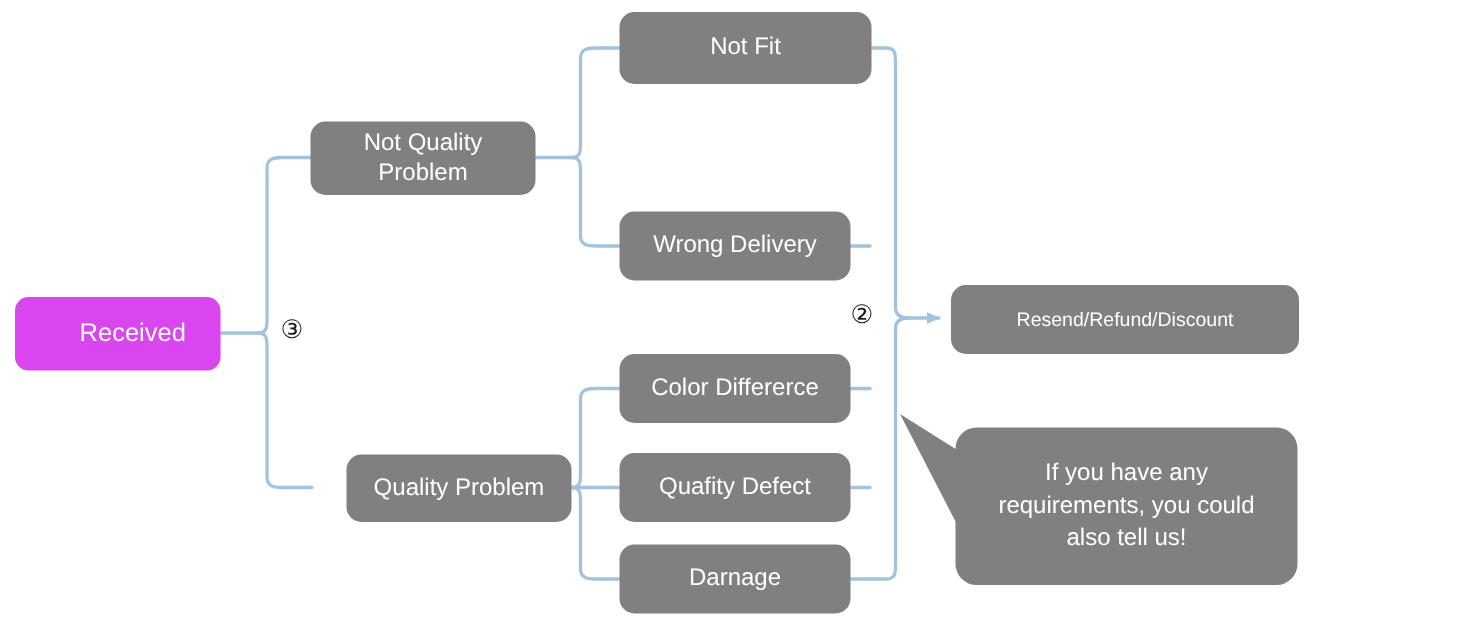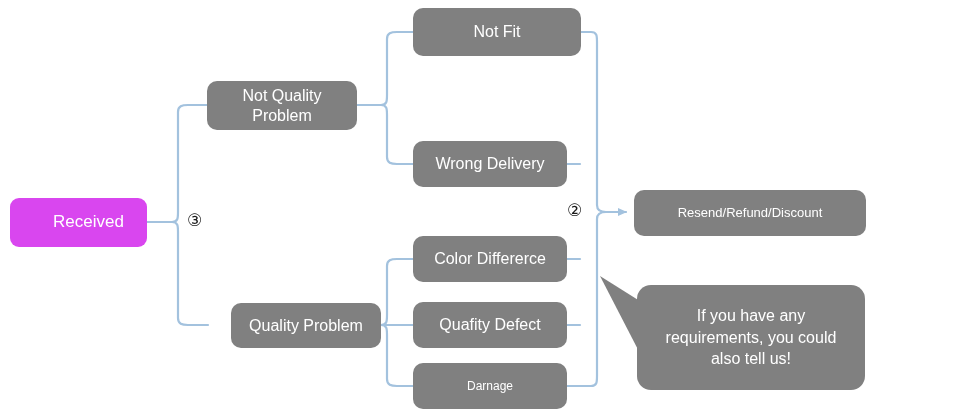--- a/index.html
+++ b/index.html
@@ -136,21 +136,21 @@
   </div>
 
   <div class="node gray" style="left:413px; top:236px; width:154px; height:46px; font-size:16px;justify-content:flex-end;">
     <span class="node-label">Color Differerce</span>
   </div>
 
   <div class="node gray" style="left:413px; top:302px; width:154px; height:46px; font-size:16px;">
     <span class="node-label">Quafity Defect</span>
   </div>
 
-  <div class="node gray" style="left:413px; top:363px; width:154px; height:46px; font-size:12px;">
+  <div class="node gray" style="left:413px; top:363px; width:154px; height:46px; font-size:16px;">
     <span class="node-label">Darnage</span>
   </div>
 
   <div class="node gray" style="left:634px; top:190px; width:232px; height:46px; font-size:13px;">
     <span class="node-label">Resend/Refund/Discount</span>
   </div>
 
   <svg style="position:absolute; left:595px; top:272px; width:110px; height:105px;" viewBox="0 0 110 105" xmlns="http://www.w3.org/2000/svg">
     <path d="M5,4 L75,48 L52,95 Z" fill="#808080"></path>
   </svg>

